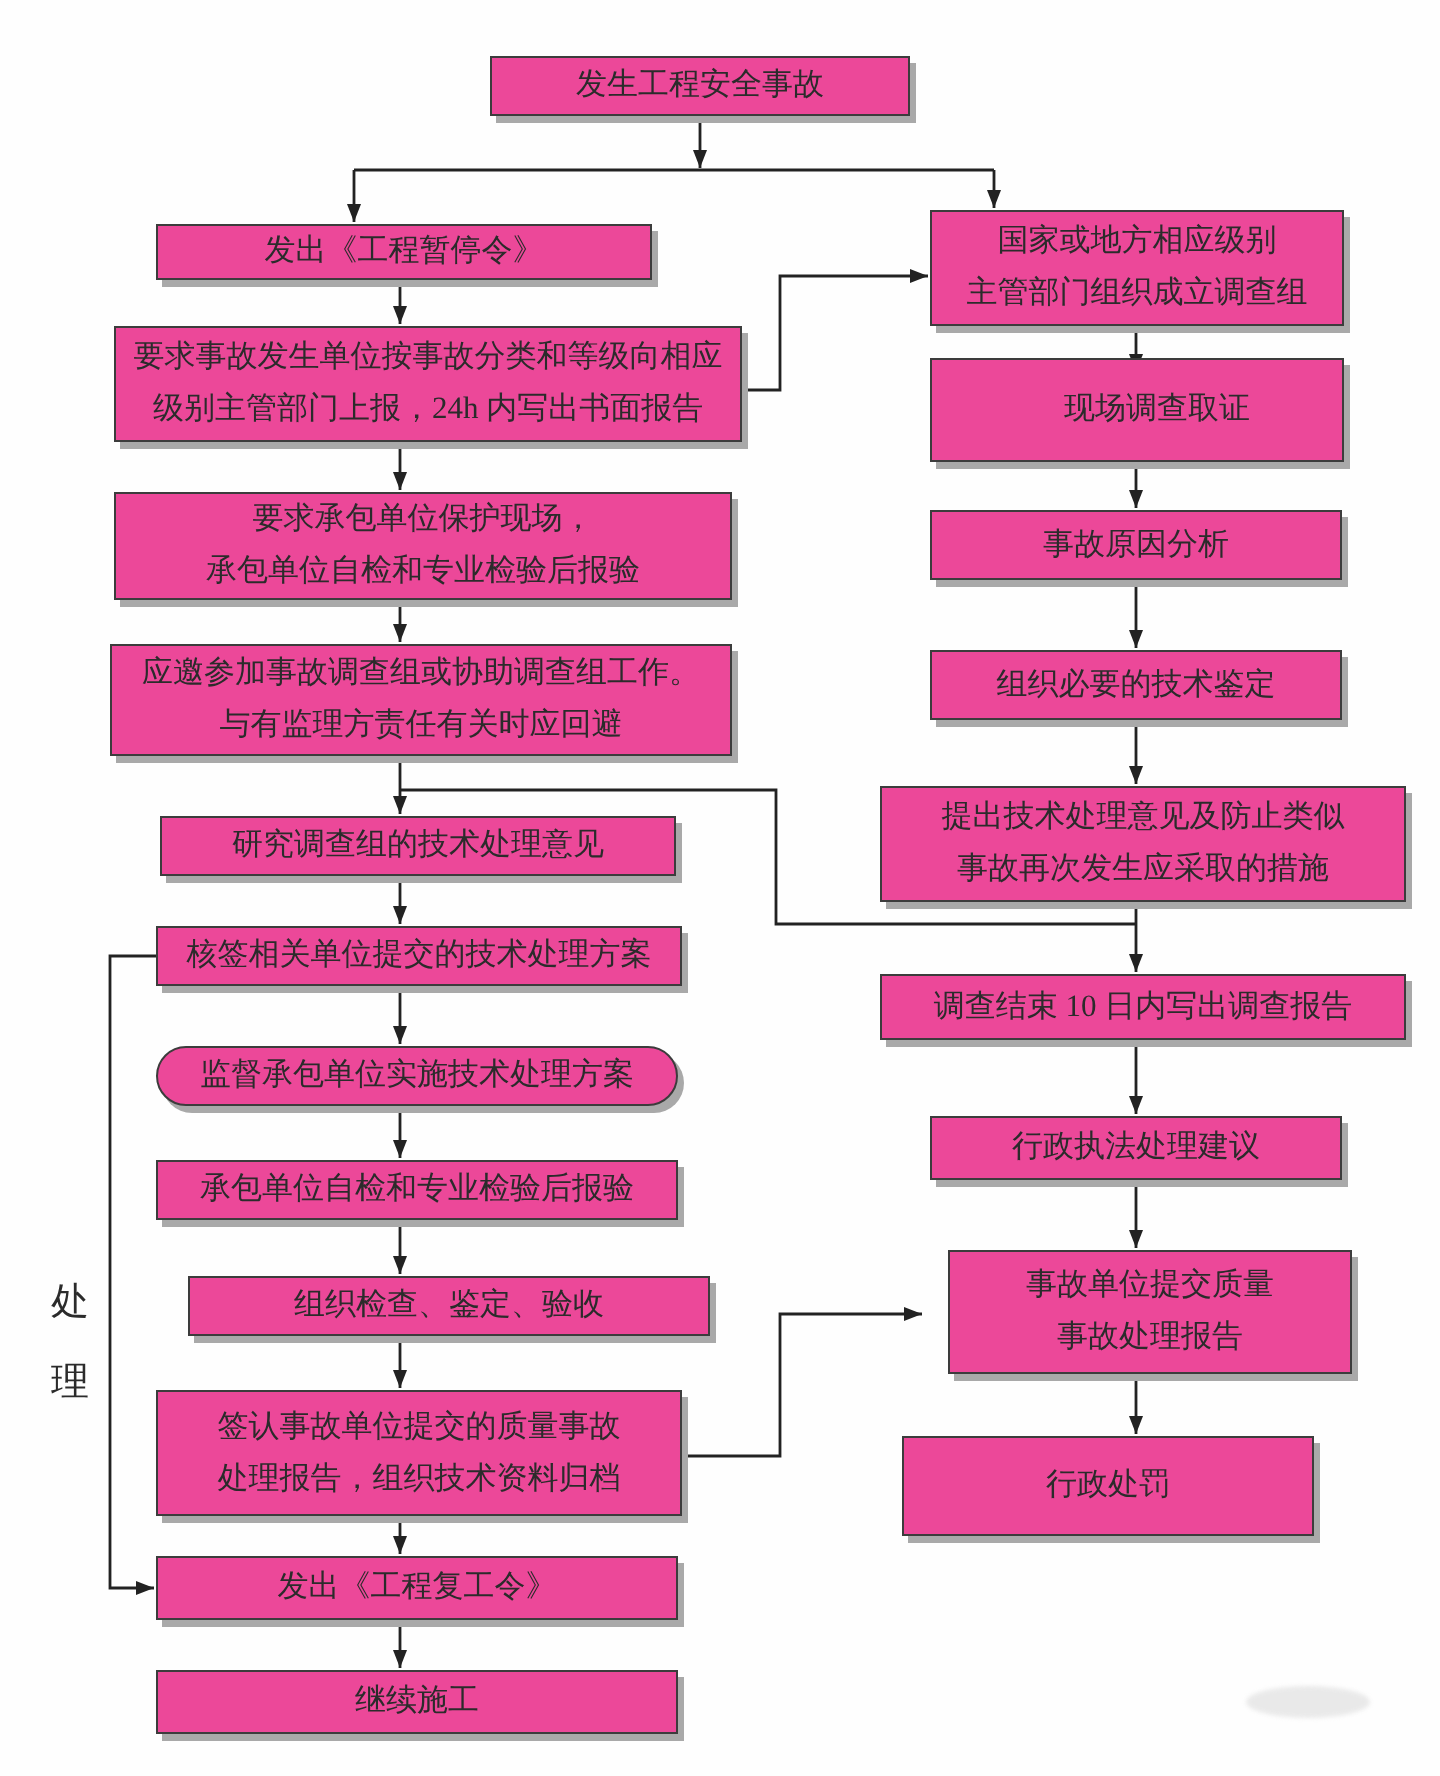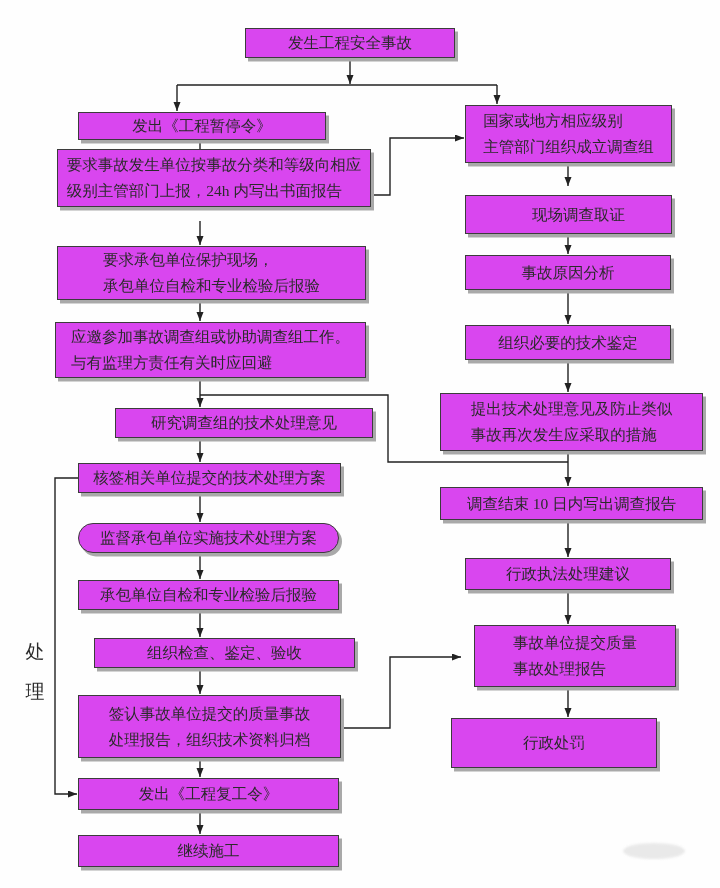--- a/index.html
+++ b/index.html
@@ -2,24 +2,24 @@
 <html><head>
 <meta charset="utf-8">
 <style>
   html,body{margin:0;padding:0;background:#ffffff;}
   #canvas{
     position:relative;width:720px;height:888px;background:#fefefe;overflow:hidden;
     font-family:"Liberation Serif","DejaVu Serif",serif;
   }
   #connectors{position:absolute;left:0;top:0;width:720px;height:888px;}
   .node{
-    position:absolute;box-sizing:border-box;background:#d946ef;
+    position:absolute;box-sizing:border-box;background:#ec4899;
     border:1px solid #3c3c3c;box-shadow:3px 3.5px 0 #a9a9a9;
     display:flex;align-items:center;justify-content:center;
-    text-align:left;white-space:pre-line;
+    text-align:center;white-space:pre-line;
     color:#2b2b2b;font-size:15.5px;line-height:1.65;
   }
   .side-label{
     position:absolute;color:#2b2b2b;font-size:19px;line-height:40px;
     white-space:pre-line;text-align:center;
   }
   .watermark{
     position:absolute;border-radius:50%;background:#e3e3e3;opacity:.75;filter:blur(1px);
   }
   polyline{fill:none;stroke:#222222;stroke-width:1.4;}
@@ -61,38 +61,38 @@
         <polyline points="568,451 568,486" marker-end="url(#arrowhead)"></polyline>
         <polyline points="568,520 568,557" marker-end="url(#arrowhead)"></polyline>
         <polyline points="568,590 568,624" marker-end="url(#arrowhead)"></polyline>
         <polyline points="568,687 568,717" marker-end="url(#arrowhead)"></polyline>
       </g>
   </svg>
 
   <div id="node-layer">
       <div class="node" style="left: 245px; top: 28px; width: 210px; height: 30px;">发生工程安全事故</div>
       <div class="node" style="left: 78px; top: 112px; width: 248px; height: 28px;">发出《工程暂停令》</div>
-      <div class="node" style="left: 57px; top: 149px; width: 314px; height: 58px;">要求事故发生单位按事故分类和等级向相应
+      <div class="node" style="left: 57px; top: 163px; width: 314px; height: 58px;">要求事故发生单位按事故分类和等级向相应
 级别主管部门上报，24h 内写出书面报告</div>
       <div class="node" style="left: 57px; top: 246px; width: 309px; height: 54px;">要求承包单位保护现场，
 承包单位自检和专业检验后报验</div>
       <div class="node" style="left: 55px; top: 322px; width: 311px; height: 56px;">应邀参加事故调查组或协助调查组工作。
 与有监理方责任有关时应回避</div>
-      <div class="node" style="left: 80px; top: 408px; width: 258px; height: 30px; margin-left: 35px;">研究调查组的技术处理意见</div>
+      <div class="node" style="left: 80px; top: 408px; width: 258px; height: 30px;">研究调查组的技术处理意见</div>
       <div class="node" style="left: 78px; top: 463px; width: 263px; height: 30px;">核签相关单位提交的技术处理方案</div>
       <div class="node" style="left: 78px; top: 523px; width: 261px; height: 30px; border-radius: 15px;">监督承包单位实施技术处理方案</div>
       <div class="node" style="left: 78px; top: 580px; width: 261px; height: 30px;">承包单位自检和专业检验后报验</div>
       <div class="node" style="left: 78px; top: 638px; width: 261px; height: 30px; margin-left: 16px;">组织检查、鉴定、验收</div>
       <div class="node" style="left: 78px; top: 695px; width: 263px; height: 63px;">签认事故单位提交的质量事故
 处理报告，组织技术资料归档</div>
       <div class="node" style="left: 78px; top: 778px; width: 261px; height: 32px;">发出《工程复工令》</div>
       <div class="node" style="left: 78px; top: 835px; width: 261px; height: 32px;">继续施工</div>
       <div class="node" style="left: 465px; top: 105px; width: 207px; height: 58px;">国家或地方相应级别
 主管部门组织成立调查组</div>
-      <div class="node" style="left: 465px; top: 195px; width: 207px; height: 39px; padding-left: 20px;">现场调查取证</div>
+      <div class="node" style="left: 465px; top: 179px; width: 207px; height: 52px; padding-left: 20px;">现场调查取证</div>
       <div class="node" style="left: 465px; top: 255px; width: 206px; height: 35px;">事故原因分析</div>
       <div class="node" style="left: 465px; top: 325px; width: 206px; height: 35px;">组织必要的技术鉴定</div>
       <div class="node" style="left: 440px; top: 393px; width: 263px; height: 58px;">提出技术处理意见及防止类似
 事故再次发生应采取的措施</div>
       <div class="node" style="left: 440px; top: 487px; width: 263px; height: 33px;">调查结束 10 日内写出调查报告</div>
       <div class="node" style="left: 465px; top: 558px; width: 206px; height: 32px;">行政执法处理建议</div>
       <div class="node" style="left: 474px; top: 625px; width: 202px; height: 62px;">事故单位提交质量
 事故处理报告</div>
       <div class="node" style="left: 451px; top: 718px; width: 206px; height: 50px;">行政处罚</div>
     </div>

